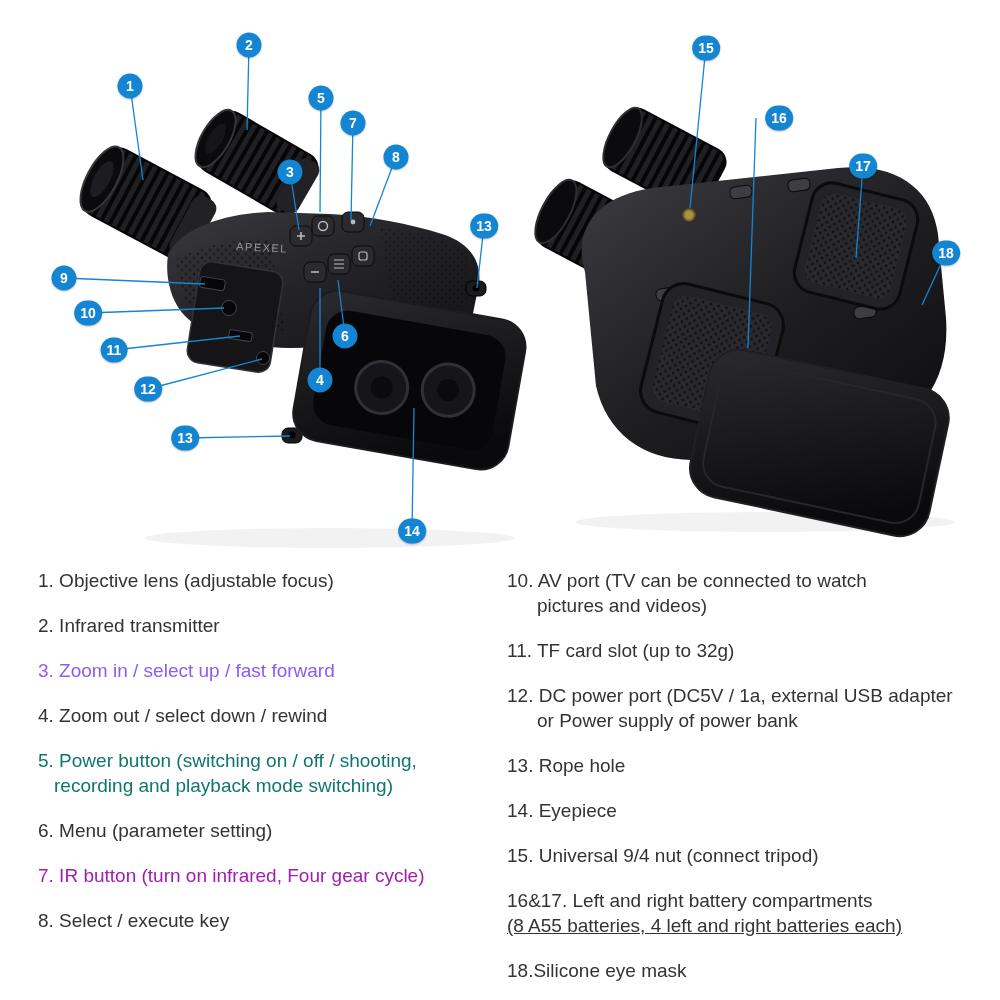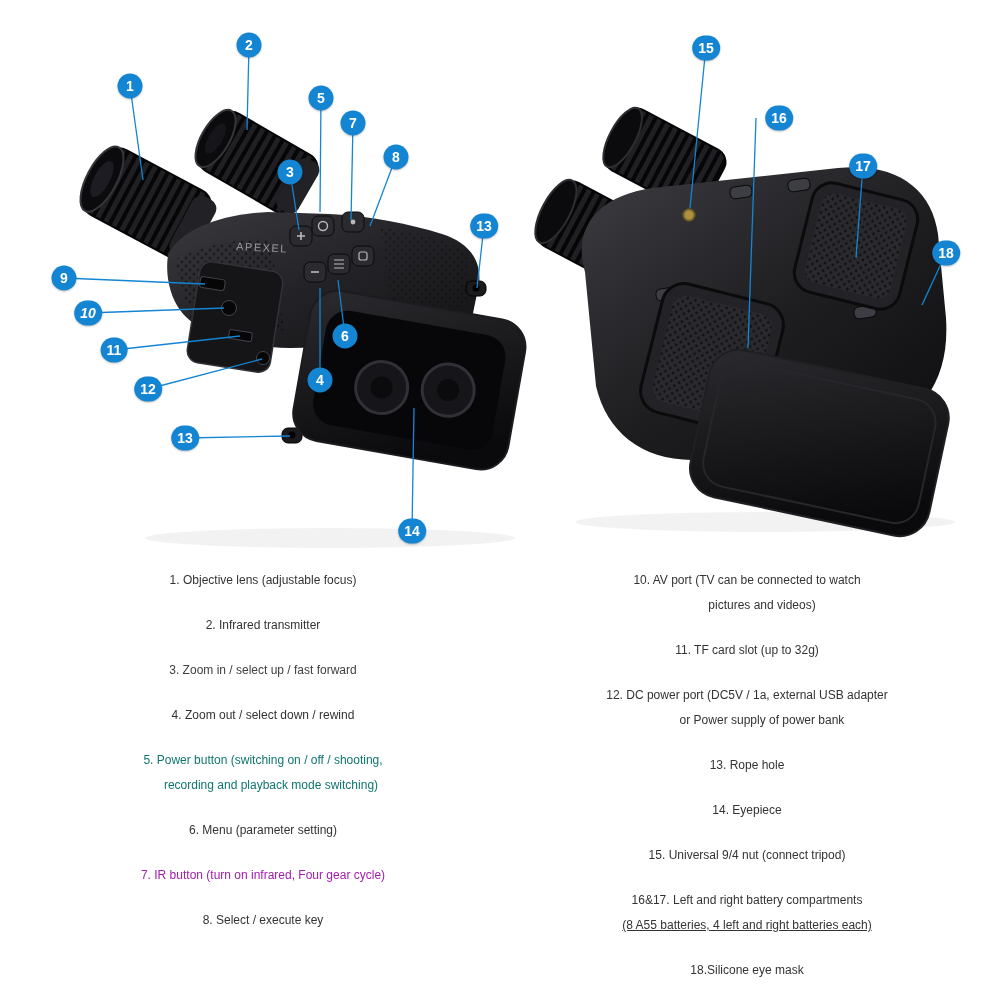--- a/index.html
+++ b/index.html
@@ -14,21 +14,21 @@
     color:#fff;font-weight:bold;font-size:14px;line-height:25px;
     display:flex;align-items:center;justify-content:center;
     padding:0 6px;box-sizing:border-box;
     transform:translate(-50%,-50%);
     box-shadow:0 1px 2px rgba(0,0,0,0.25);
   }
   .legend{position:absolute;left:0;top:568px;width:1000px;z-index:2;}
   .legend-col{position:absolute;top:0;}
   .legend-col.left{left:38px;width:450px;}
   .legend-col.right{left:507px;width:480px;}
-  .legend-item{margin-bottom:20px;font-size:12px;line-height:25px;color:#333333;text-align:center;}
+  .legend-item{margin-bottom:20px;font-size:19px;line-height:25px;color:#333333;}
   .legend-item div{white-space:nowrap;}
 </style>
 </head>
 <body>
 
 <div class="stage">
 
   <svg class="art-svg" width="1000" height="560" viewBox="0 0 1000 560">
     <defs>
       <linearGradient id="bodyGrad" x1="0" y1="0" x2="1" y2="1">
@@ -189,42 +189,42 @@
 
   <div class="callout-layer">
       <div class="badge" style="left: 130px; top: 86px; background: rgb(20, 133, 211);">1</div>
       <div class="badge" style="left: 249px; top: 45px; background: rgb(20, 133, 211);">2</div>
       <div class="badge" style="left: 321px; top: 98px; background: rgb(20, 133, 211);">5</div>
       <div class="badge" style="left: 353px; top: 123px; background: rgb(20, 133, 211);">7</div>
       <div class="badge" style="left: 290px; top: 172px; background: rgb(20, 133, 211);">3</div>
       <div class="badge" style="left: 396px; top: 157px; background: rgb(20, 133, 211);">8</div>
       <div class="badge" style="left: 484px; top: 226px; background: rgb(20, 133, 211);">13</div>
       <div class="badge" style="left: 64px; top: 278px; background: rgb(20, 133, 211);">9</div>
-      <div class="badge" style="left: 88px; top: 313px; background: rgb(20, 133, 211); font-style: italic;">10</div>
+      <div class="badge" style="left: 88px; top: 313px; background: rgb(20, 133, 211);">10</div>
       <div class="badge" style="left: 114px; top: 350px; background: rgb(20, 133, 211);">11</div>
       <div class="badge" style="left: 148px; top: 389px; background: rgb(20, 133, 211);">12</div>
       <div class="badge" style="left: 345px; top: 336px; background: rgb(20, 133, 211);">6</div>
       <div class="badge" style="left: 320px; top: 380px; background: rgb(20, 133, 211);">4</div>
       <div class="badge" style="left: 185px; top: 438px; background: rgb(20, 133, 211);">13</div>
       <div class="badge" style="left: 412px; top: 531px; background: rgb(20, 133, 211);">14</div>
       <div class="badge" style="left: 706px; top: 30px; background: rgb(20, 133, 211); margin-top: 18px;">15</div>
       <div class="badge" style="left: 779px; top: 118px; background: rgb(20, 133, 211);">16</div>
       <div class="badge" style="left: 863px; top: 166px; background: rgb(20, 133, 211);">17</div>
       <div class="badge" style="left: 946px; top: 253px; background: rgb(20, 133, 211);">18</div>
     </div>
 
   <div class="legend">
     <div class="legend-col left">
         <div class="legend-item" style="color: rgb(51, 51, 51);">
           <div>1. Objective lens (adjustable focus)</div>
         </div>
         <div class="legend-item" style="color: rgb(51, 51, 51);">
           <div>2. Infrared transmitter</div>
         </div>
-        <div class="legend-item" style="color: #404040;">
+        <div class="legend-item" style="color: #8b5cf6;">
           <div>3. Zoom in / select up / fast forward</div>
         </div>
         <div class="legend-item" style="color: rgb(51, 51, 51);">
           <div>4. Zoom out / select down / rewind</div>
         </div>
         <div class="legend-item" style="color: #0f766e;">
           <div>5. Power button (switching on / off / shooting,</div>
           <div style="margin-left: 16px;">recording and playback mode switching)</div>
         </div>
         <div class="legend-item" style="color: rgb(51, 51, 51);">

